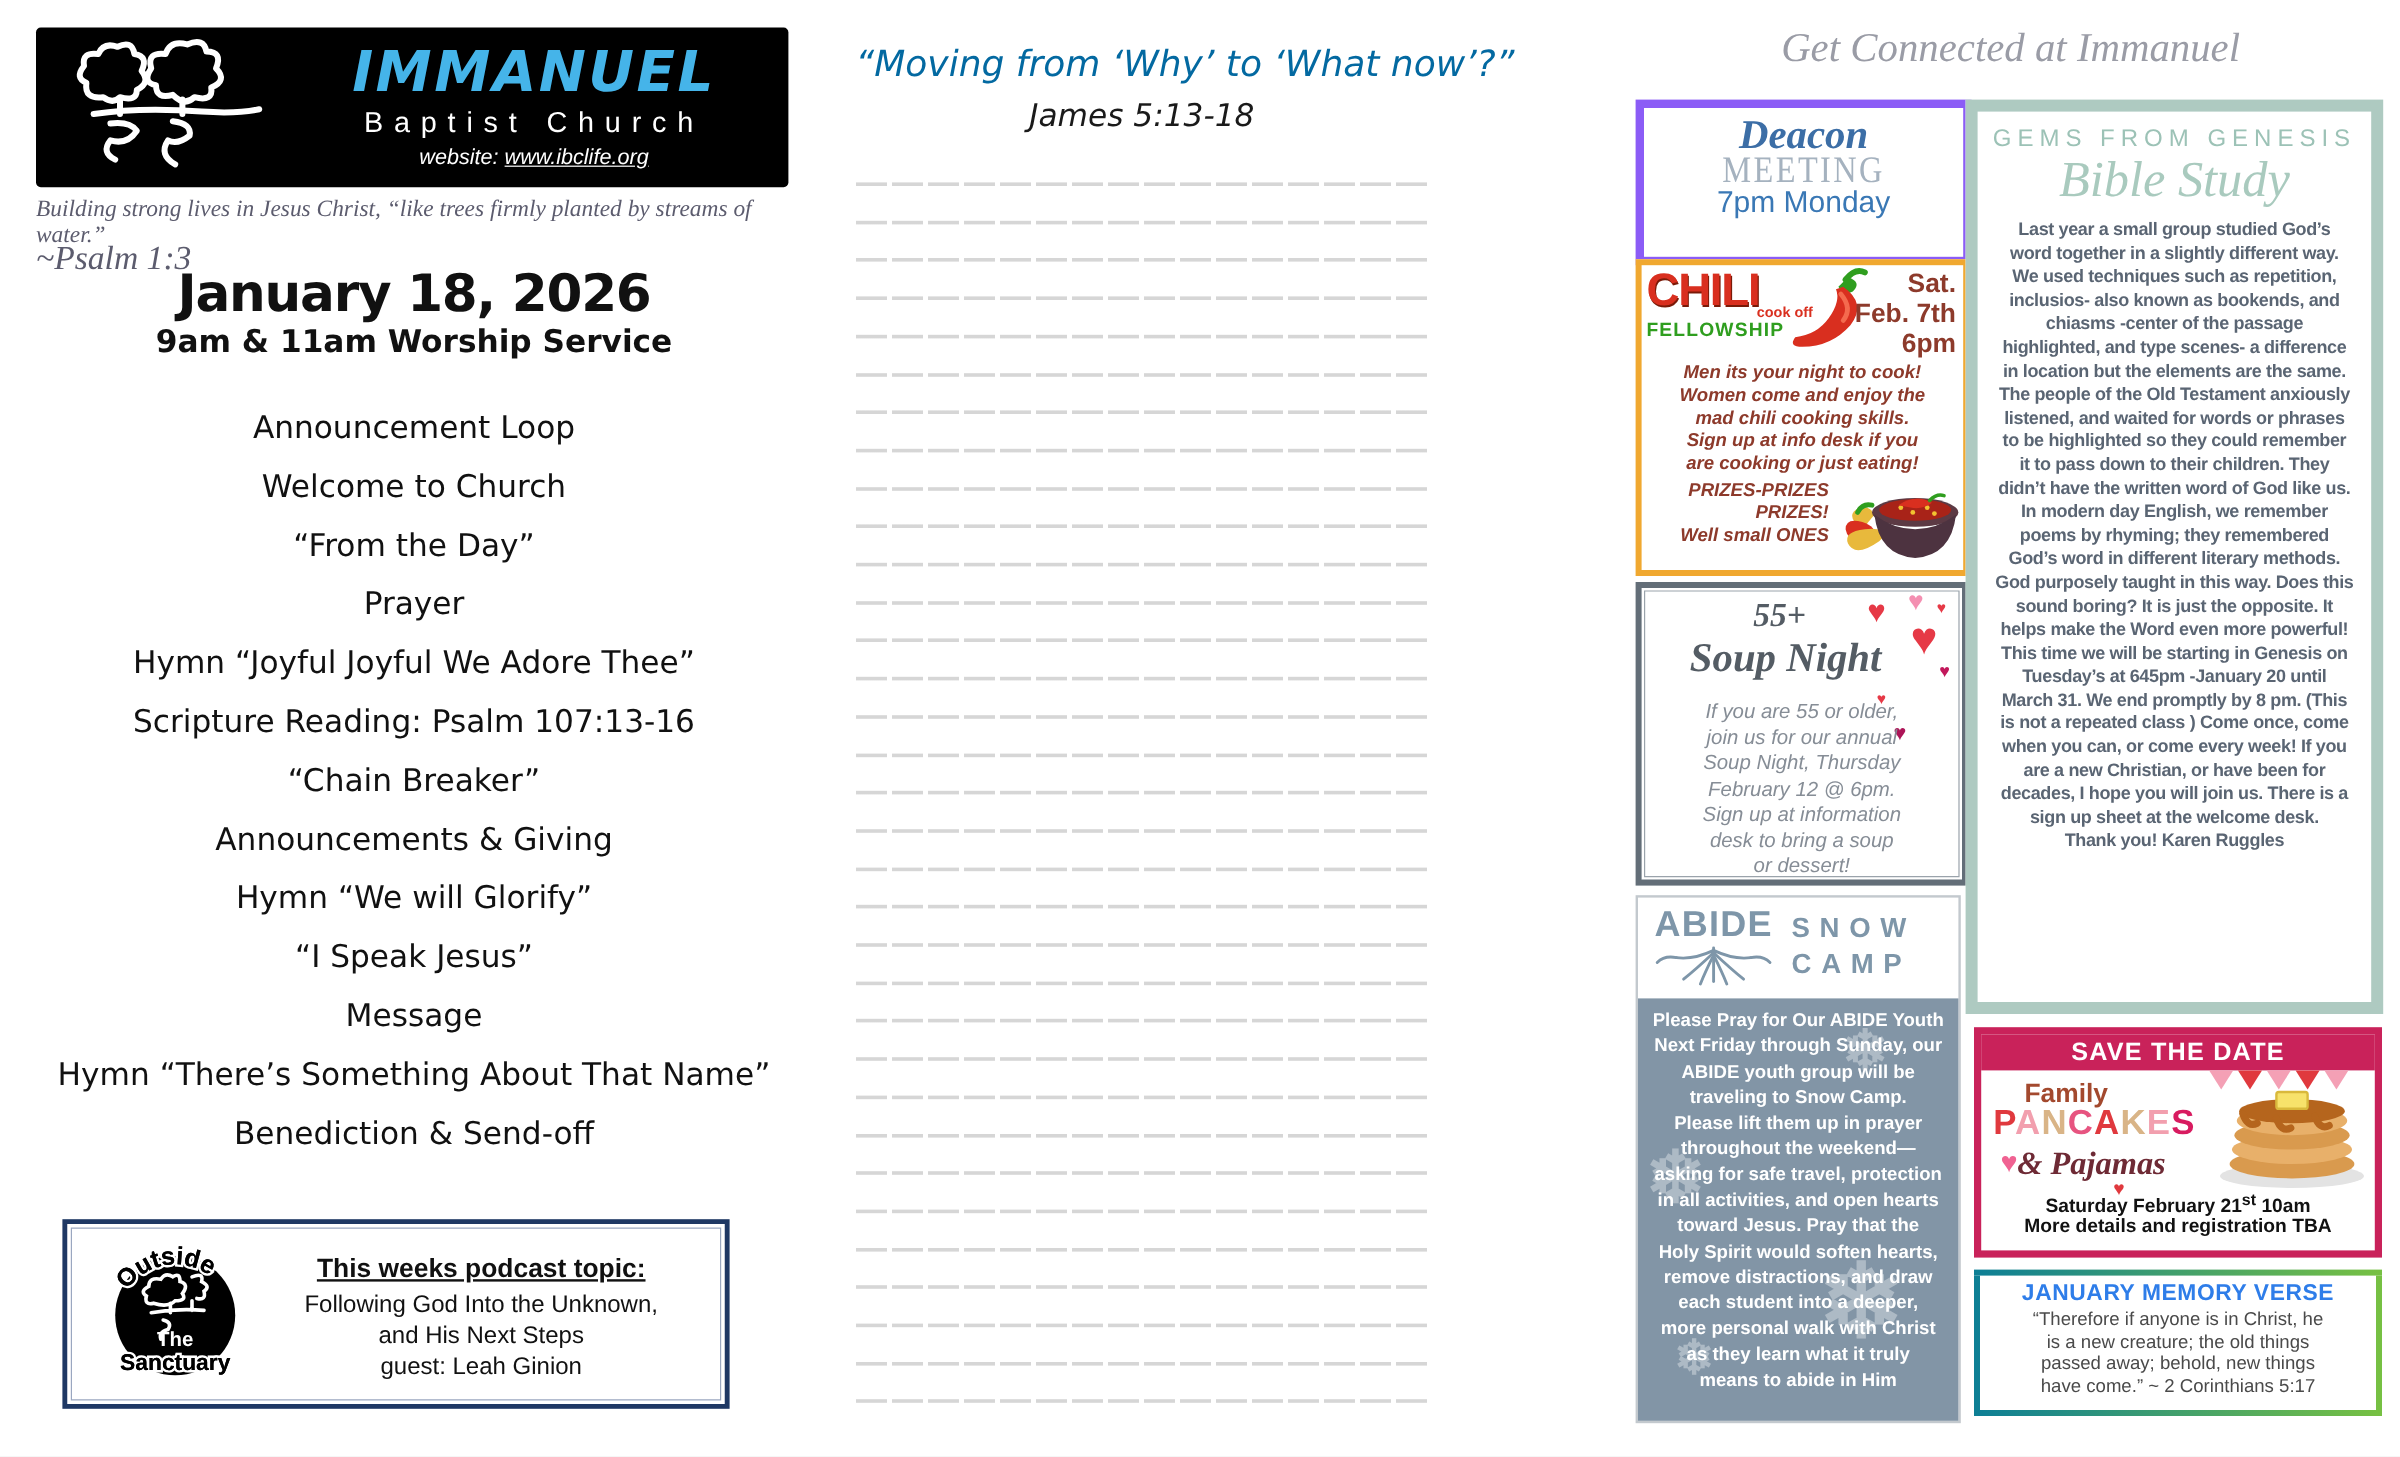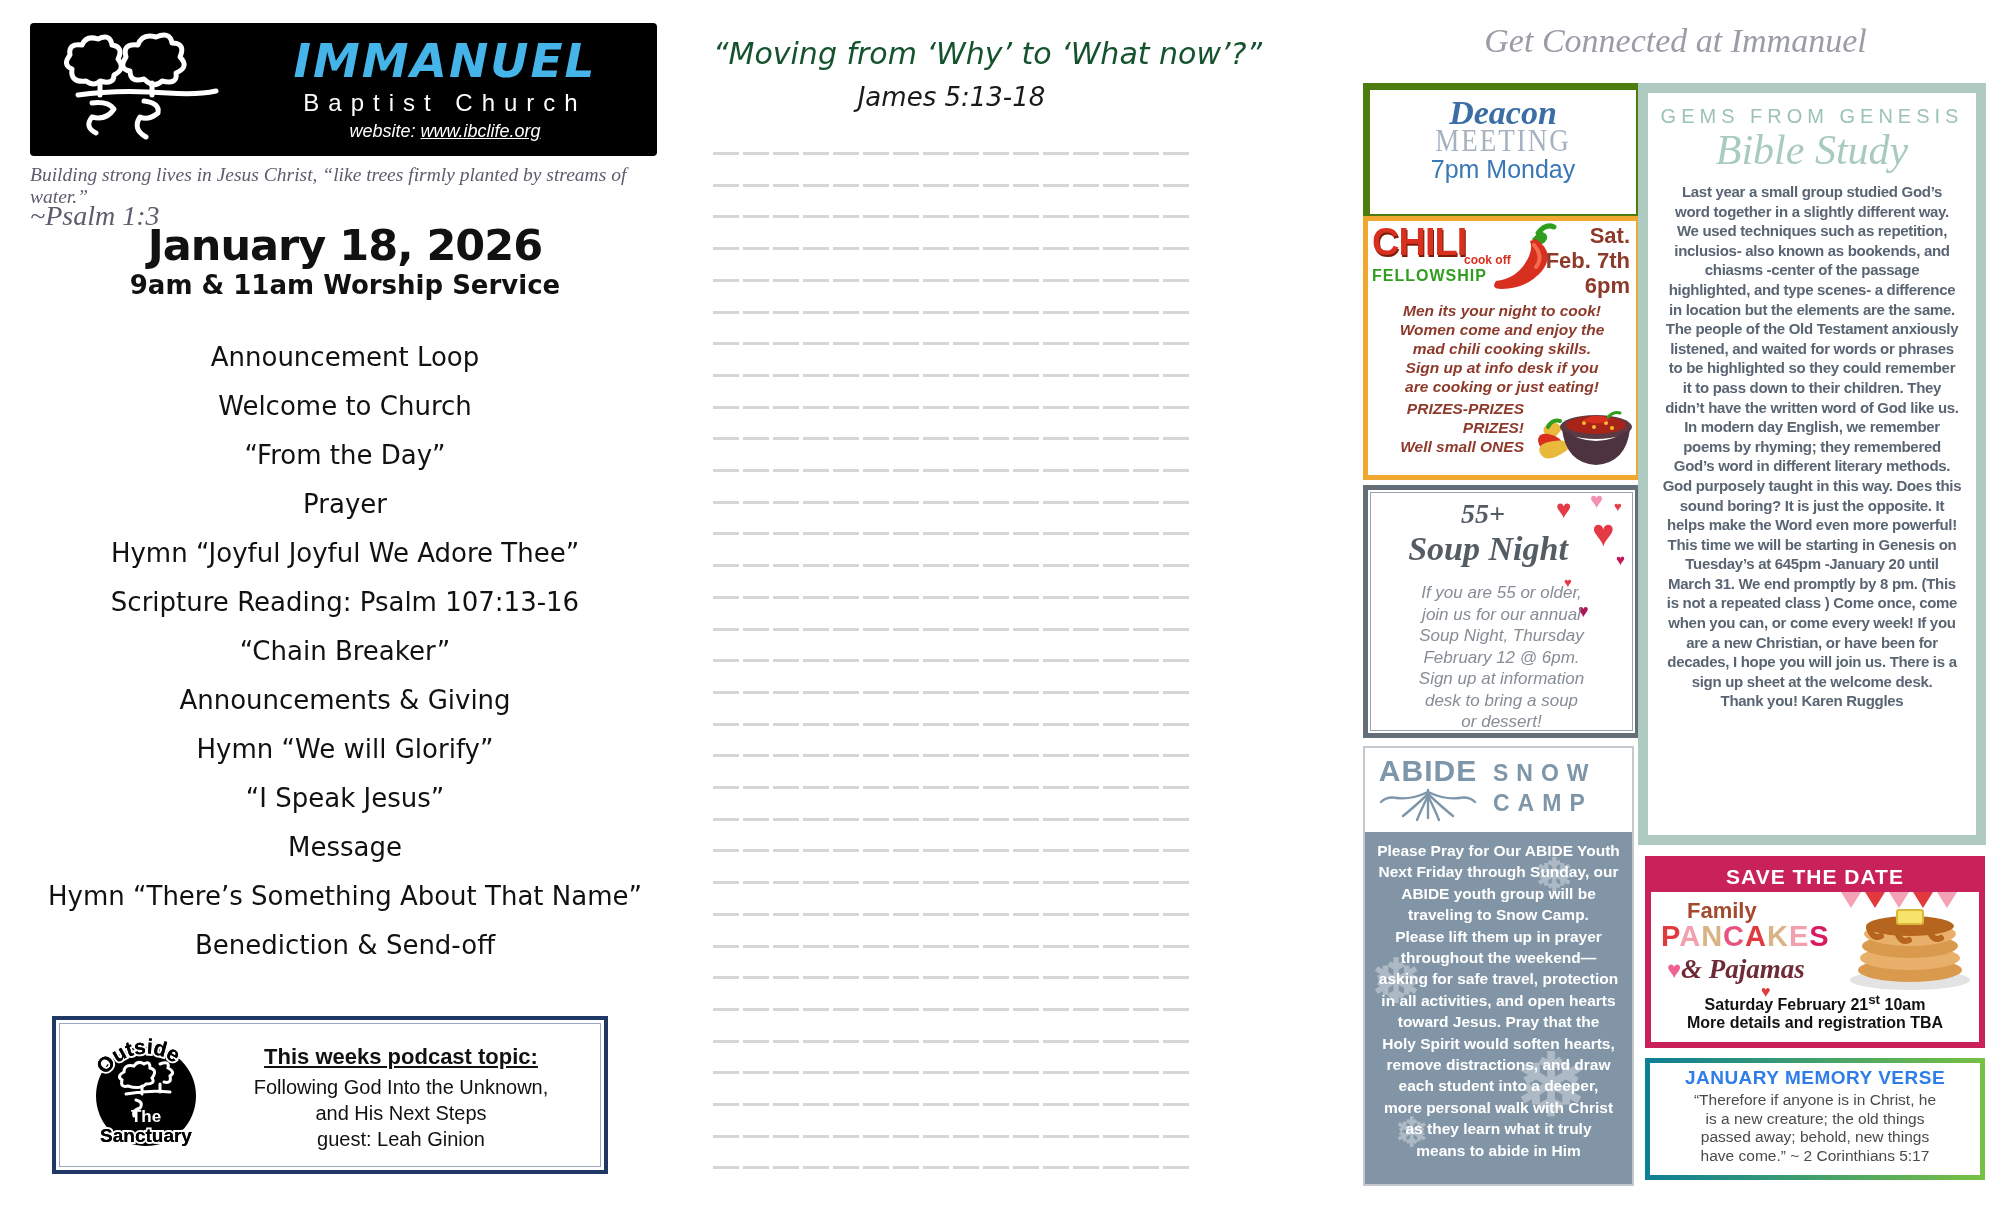--- a/index.html
+++ b/index.html
@@ -32,31 +32,31 @@
   .order-list div{height:49px;line-height:49px;white-space:nowrap;}
   .podcast-box{left:52px;top:1016px;width:548px;height:150px;background:#fff;
            border:4px solid #1f3864;box-shadow:inset 0 0 0 3px #fff, inset 0 0 0 4px #9aa7c0;}
   .podcast-logo{left:30px;top:10px;}
   .podcast-text{left:160px;top:24px;width:370px;text-align:center;color:#111;}
   .podcast-title{font-size:22px;font-weight:700;text-decoration:underline;margin-bottom:4px;}
   .podcast-line{font-size:20px;line-height:26px;}
 
   
   .sermon-title{left:713px;top:36px;width:477px;text-align:center;white-space:nowrap;
-           font-family:"DejaVu Sans", sans-serif;font-style:italic;font-size:30px;color:#14532d;}
+           font-family:"DejaVu Sans", sans-serif;font-style:italic;font-size:30px;color:#0369a1;}
   .sermon-ref{left:713px;top:82px;width:477px;text-align:center;
            font-family:"DejaVu Sans", sans-serif;font-style:italic;font-size:26px;color:#1a1a1a;}
   .note-lines{left:713px;top:152px;width:477px;height:1030px;}
   .note-line{position:absolute;left:0;width:100%;height:3px;
            background:repeating-linear-gradient(90deg,#d6d6d6 0px,#d6d6d6 26px,transparent 26px,transparent 30px);}
 
   
   .connect-hdr{left:1363px;top:22px;width:625px;text-align:center;
            font-family:"Liberation Serif", serif;font-style:italic;font-size:34px;color:#9a9ca6;}
-  .deacon-box{left:1363px;top:83px;width:266px;height:124px;border:7px solid #4d7c0f;background:#fff;text-align:center;}
+  .deacon-box{left:1363px;top:83px;width:266px;height:124px;border:7px solid #8b5cf6;background:#fff;text-align:center;}
   .deacon-title{margin-top:4px;font-family:"Liberation Serif", serif;font-style:italic;font-weight:700;
            font-size:34px;color:#3c6ea6;}
   .deacon-meeting{font-family:"Liberation Serif", serif;font-size:27px;letter-spacing:2px;color:#a5b2bf;
            transform:scaleY(1.15);margin-top:-6px;}
   .deacon-time{font-size:25px;color:#3a78b5;margin-top:-2px;}
 
   .chili-box{left:1363px;top:216px;width:268px;height:254px;border:5px solid #f0a830;background:#fff;}
   .chili-title{left:4px;top:0px;font-size:38px;font-weight:800;color:#d92f1f;letter-spacing:-1px;
            text-shadow:1px 2px 0 #7a1a08;}
   .chili-cookoff{left:96px;top:32px;font-size:12px;font-weight:700;color:#d92f1f;}

